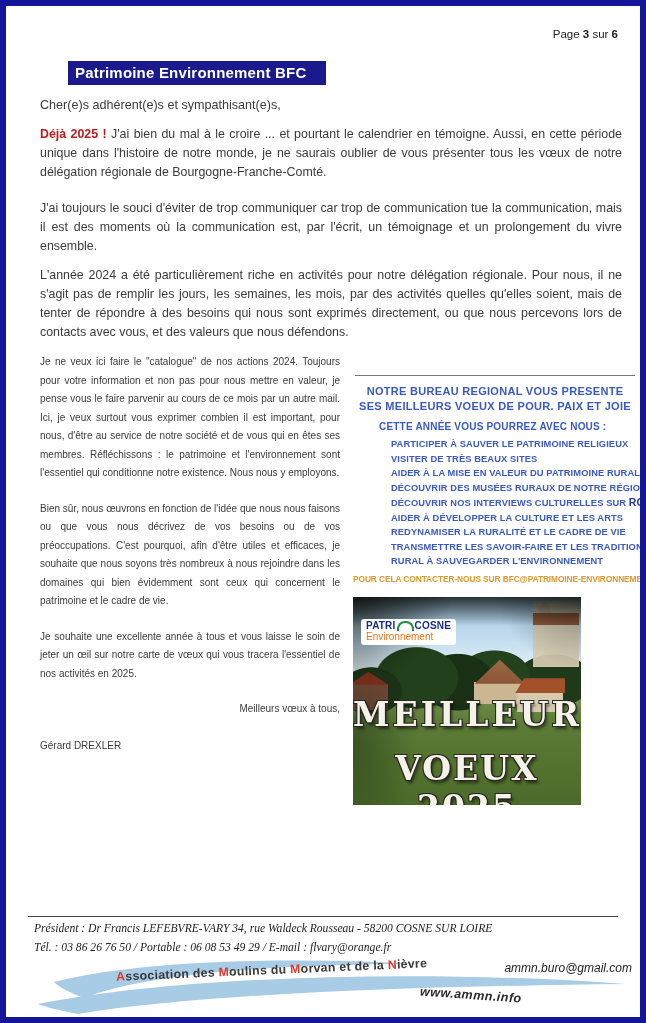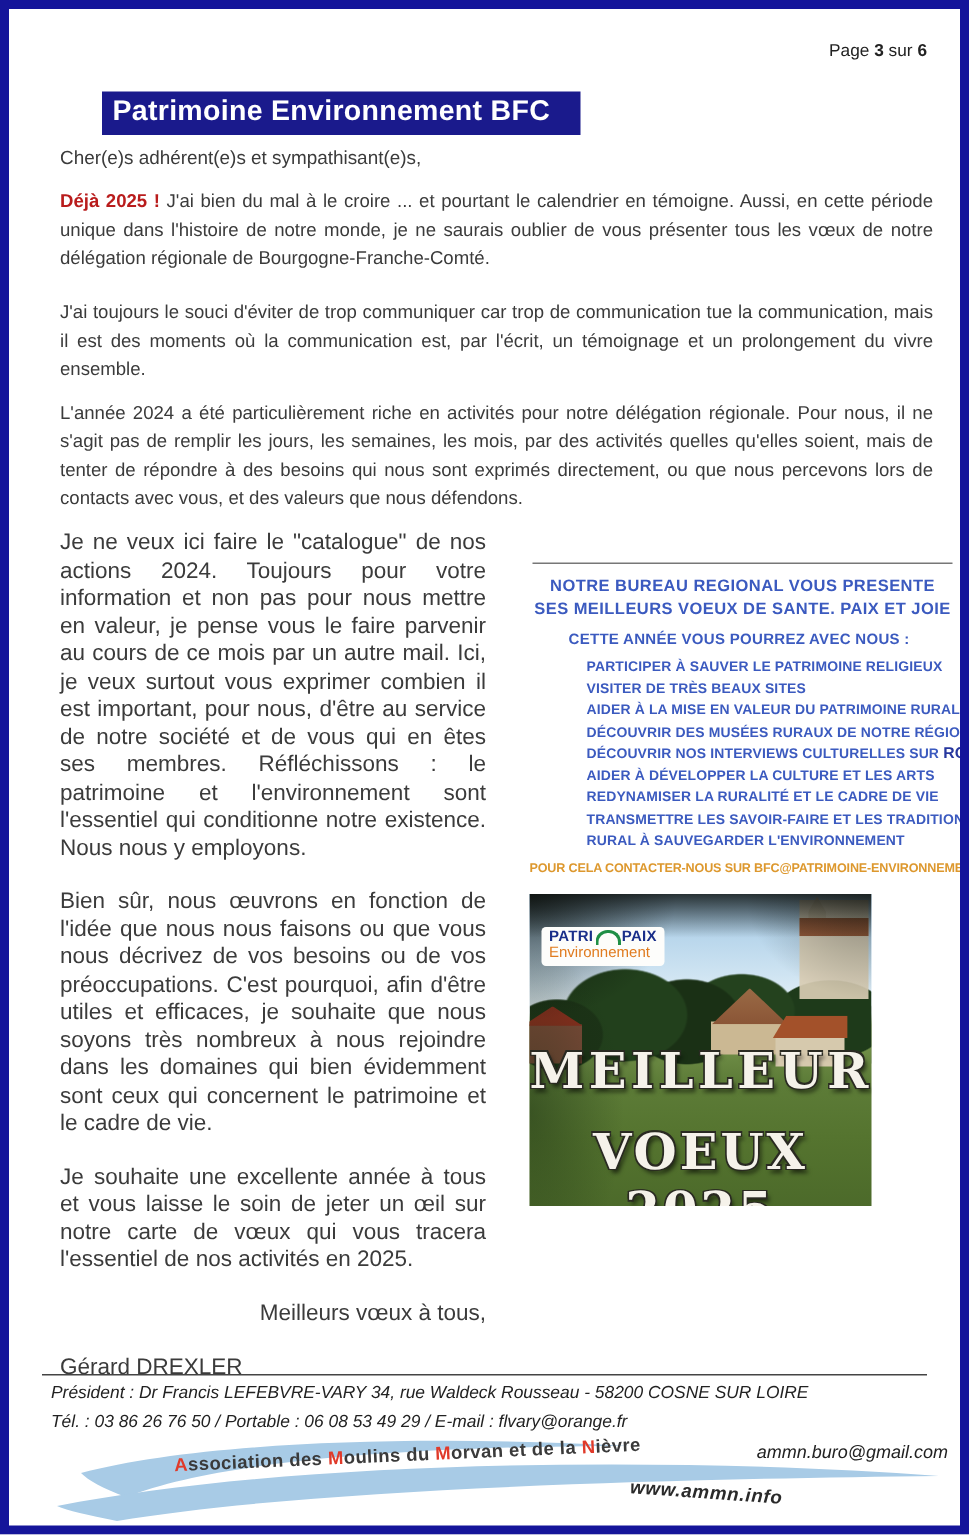--- a/index.html
+++ b/index.html
@@ -5,31 +5,31 @@
   html,body{margin:0;padding:0;background:#e8e8e8;}
   .page{
     position:relative;width:646px;height:1023px;margin:0 auto;
     background:#ffffff;border:6px solid #15159a;box-sizing:border-box;
     font-family:"Liberation Sans",sans-serif;color:#3b3b3b;overflow:hidden;
   }
   .page-num{position:absolute;top:22px;right:22px;font-size:11.5px;color:#222;}
   .page-num b{font-weight:bold;}
   .banner{
     position:absolute;top:55px;left:62px;background:#1a1a8c;color:#ffffff;
-    font-weight:bold;font-size:19px;padding:3px 20px 4px 7px;letter-spacing:.2px;
+    font-weight:bold;font-size:15px;padding:3px 20px 4px 7px;letter-spacing:.2px;
   }
   .salutation{position:absolute;top:92px;left:34px;font-size:12.6px;}
   .para{position:absolute;left:34px;width:582px;font-size:12.4px;line-height:19px;
         text-align:justify;margin:0;}
   .p1{top:119px;}
   .p2{top:193px;}
   .p3{top:260px;}
   .para b{color:#b91c1c;}
   .col-left{position:absolute;top:347px;left:34px;width:300px;}
-  .col-left p{font-size:15px;line-height:18.5px;text-align:justify;margin:0 16px 17px 0;}
+  .col-left p{font-size:10px;line-height:18.5px;text-align:justify;margin:0 0 17px 0;}
   .col-left .closing{margin-top:2px;margin-bottom:18px;text-align:right;}
   .col-left .signature{text-align:left;}
   .col-right{position:absolute;top:369px;left:347px;width:284px;}
   .box-topline{height:1px;background:#777;margin:0 2px 8px 2px;}
   .hand{font-family:"Liberation Sans",sans-serif;color:#3b5abf;font-weight:bold;}
   .wish-title{font-size:11px;text-align:center;letter-spacing:.3px;line-height:15px;}
   .wish-intro{font-size:10px;margin:7px 0 5px 26px;letter-spacing:.2px;}
   .wish-item{font-size:9.3px;line-height:14.5px;margin-left:38px;letter-spacing:.1px;white-space:nowrap;}
   .rcf{color:#27379e;font-size:10.5px;font-weight:bold;}
   .wish-contact{color:#dd982e;font-size:8.4px;font-weight:bold;margin-top:5px;white-space:nowrap;letter-spacing:-.1px;}
@@ -67,21 +67,21 @@
   .arch-icon{display:inline-block;width:13px;height:8px;border:2.5px solid #1f8f46;border-bottom:none;
     border-radius:8px 8px 0 0;margin:0 1px;}
   .logo-sub{font-size:10px;font-weight:normal;color:#e07b1f;margin-top:1px;}
   .card-text{position:absolute;left:0;right:0;text-align:center;color:#f5f2ea;
     font-family:"DejaVu Serif",serif;font-weight:bold;z-index:2;
     text-shadow:1px 1px 0 #2a2a22,-1px 1px 0 #2a2a22,1px -1px 0 #2a2a22,-1px -1px 0 #2a2a22,2px 3px 3px rgba(0,0,0,.6);}
   .card-line1{top:98px;font-size:33px;letter-spacing:3px;}
   .card-line2{top:152px;font-size:33px;letter-spacing:2px;}
   
   .footer-rule{position:absolute;top:910px;left:22px;right:22px;height:1px;background:#444;}
-  .footer-line{position:absolute;left:28px;font-size:11.6px;font-style:italic;color:#222;}
+  .footer-line{position:absolute;left:28px;font-size:11.6px;font-style:italic;color:#222;font-family:Liberation Serif, serif;}
   .fl1{top:916px;}
   .fl2{top:935px;}
   .assoc-area{position:absolute;top:952px;left:14px;width:618px;height:58px;}
   .swoosh-svg{position:absolute;inset:0;width:100%;height:100%;}
   .assoc-name{position:absolute;left:96px;top:5px;transform:rotate(-2.5deg);
     font-size:12.3px;font-weight:bold;color:#3a3a3a;letter-spacing:.3px;white-space:nowrap;}
   .assoc-name .red{color:#e03a2a;}
   .assoc-email{position:absolute;right:6px;top:3px;font-size:12px;font-style:italic;color:#222;}
   .assoc-site{position:absolute;right:116px;top:30px;transform:rotate(4deg);
     font-size:12.5px;font-weight:bold;font-style:italic;color:#2a2a2a;letter-spacing:.5px;}
@@ -107,21 +107,21 @@
     <p>Je ne veux ici faire le "catalogue" de nos actions 2024. Toujours pour votre information et non pas pour nous mettre en valeur, je pense vous le faire parvenir au cours de ce mois par un autre mail. Ici, je veux surtout vous exprimer combien il est important, pour nous, d'être au service de notre société et de vous qui en êtes ses membres. Réfléchissons : le patrimoine et l'environnement sont l'essentiel qui conditionne notre existence. Nous nous y employons.</p>
     <p>Bien sûr, nous œuvrons en fonction de l'idée que nous nous faisons ou que vous nous décrivez de vos besoins ou de vos préoccupations. C'est pourquoi, afin d'être utiles et efficaces, je souhaite que nous soyons très nombreux à nous rejoindre dans les domaines qui bien évidemment sont ceux qui concernent le patrimoine et le cadre de vie.</p>
     <p>Je souhaite une excellente année à tous et vous laisse le soin de jeter un œil sur notre carte de vœux qui vous tracera l'essentiel de nos activités en 2025.</p>
     <p class="closing">Meilleurs vœux à tous,</p>
     <p class="signature">Gérard DREXLER</p>
   </div>
 
   <div class="col-right">
     <div class="box-topline"></div>
     <div class="hand wish-title">NOTRE BUREAU REGIONAL VOUS PRESENTE</div>
-    <div class="hand wish-title">SES MEILLEURS VOEUX DE SANTE. PAIX ET JOIE</div>
+    <div class="hand wish-title">SES MEILLEURS VOEUX DE POUR. PAIX ET JOIE</div>
     <div class="hand wish-intro">CETTE ANNÉE VOUS POURREZ AVEC NOUS :</div>
     <div class="hand wish-item">PARTICIPER À SAUVER LE PATRIMOINE RELIGIEUX</div>
     <div class="hand wish-item">VISITER DE TRÈS BEAUX SITES</div>
     <div class="hand wish-item">AIDER À LA MISE EN VALEUR DU PATRIMOINE RURAL</div>
     <div class="hand wish-item">DÉCOUVRIR DES MUSÉES RURAUX DE NOTRE RÉGION</div>
     <div class="hand wish-item"><span>DÉCOUVRIR NOS INTERVIEWS CULTURELLES SUR </span><span class="rcf">RCF 21</span></div>
     <div class="hand wish-item">AIDER À DÉVELOPPER LA CULTURE ET LES ARTS</div>
     <div class="hand wish-item">REDYNAMISER LA RURALITÉ ET LE CADRE DE VIE</div>
     <div class="hand wish-item">TRANSMETTRE LES SAVOIR-FAIRE ET LES TRADITIONS</div>
     <div class="hand wish-item">RURAL À SAUVEGARDER L'ENVIRONNEMENT</div>
@@ -131,21 +131,21 @@
       <div class="trees"></div>
       <div class="barn-left"></div>
       <div class="barn-main"></div>
       <div class="barn-right"></div>
       <div class="church"></div>
       <div class="vignette"></div>
       <div class="logo-chip">
         <div class="logo-top">
             <span>PATRI</span>
             <span class="arch-icon"></span>
-            <span>PAIX</span>
+            <span>COSNE</span>
           </div>
         <div class="logo-sub">Environnement</div>
       </div>
       <div class="card-text card-line1">MEILLEURS</div>
       <div class="card-text card-line2">VOEUX 2025</div>
     </div>
   </div>
 
   <div class="footer-rule"></div>
   <div class="footer-line fl1">Président : Dr Francis LEFEBVRE-VARY     34, rue Waldeck Rousseau  -  58200 COSNE SUR LOIRE</div>

